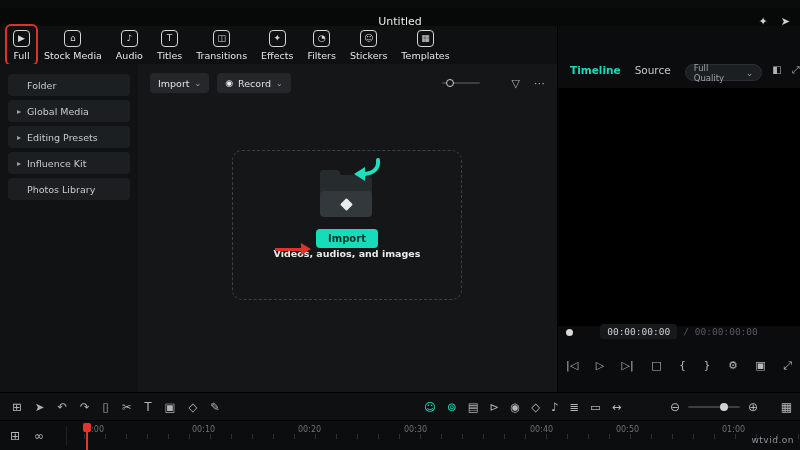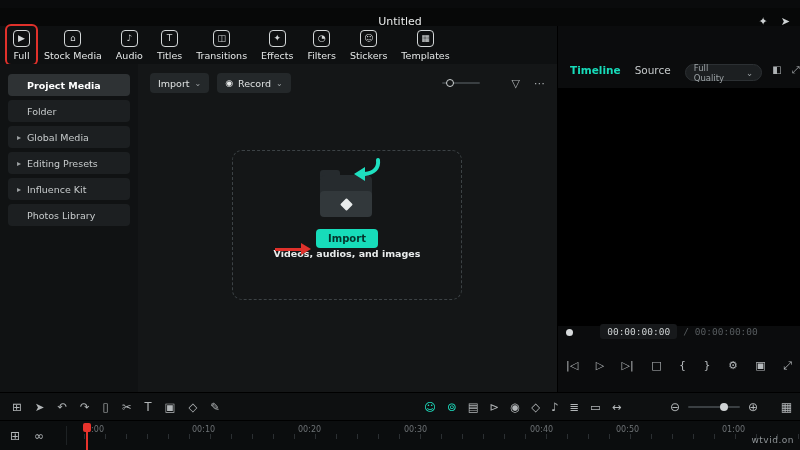--- a/index.html
+++ b/index.html
@@ -136,24 +136,20 @@
       <span class="tab-ic">☺</span>
       <span class="tab-label">Stickers</span>
     </div>
     <div class="tab">
       <span class="tab-ic">▦</span>
       <span class="tab-label">Templates</span>
     </div>
   </div>
 
   <div class="sidebar">
-    <div class="sb-item selected">
-      <span class="chev"></span>
-      <span>Project Media</span>
-    </div>
     <div class="sb-item">
       <span class="chev"></span>
       <span>Folder</span>
     </div>
     <div class="sb-item">
       <span class="chev">▸</span>
       <span>Global Media</span>
     </div>
     <div class="sb-item">
       <span class="chev">▸</span>

